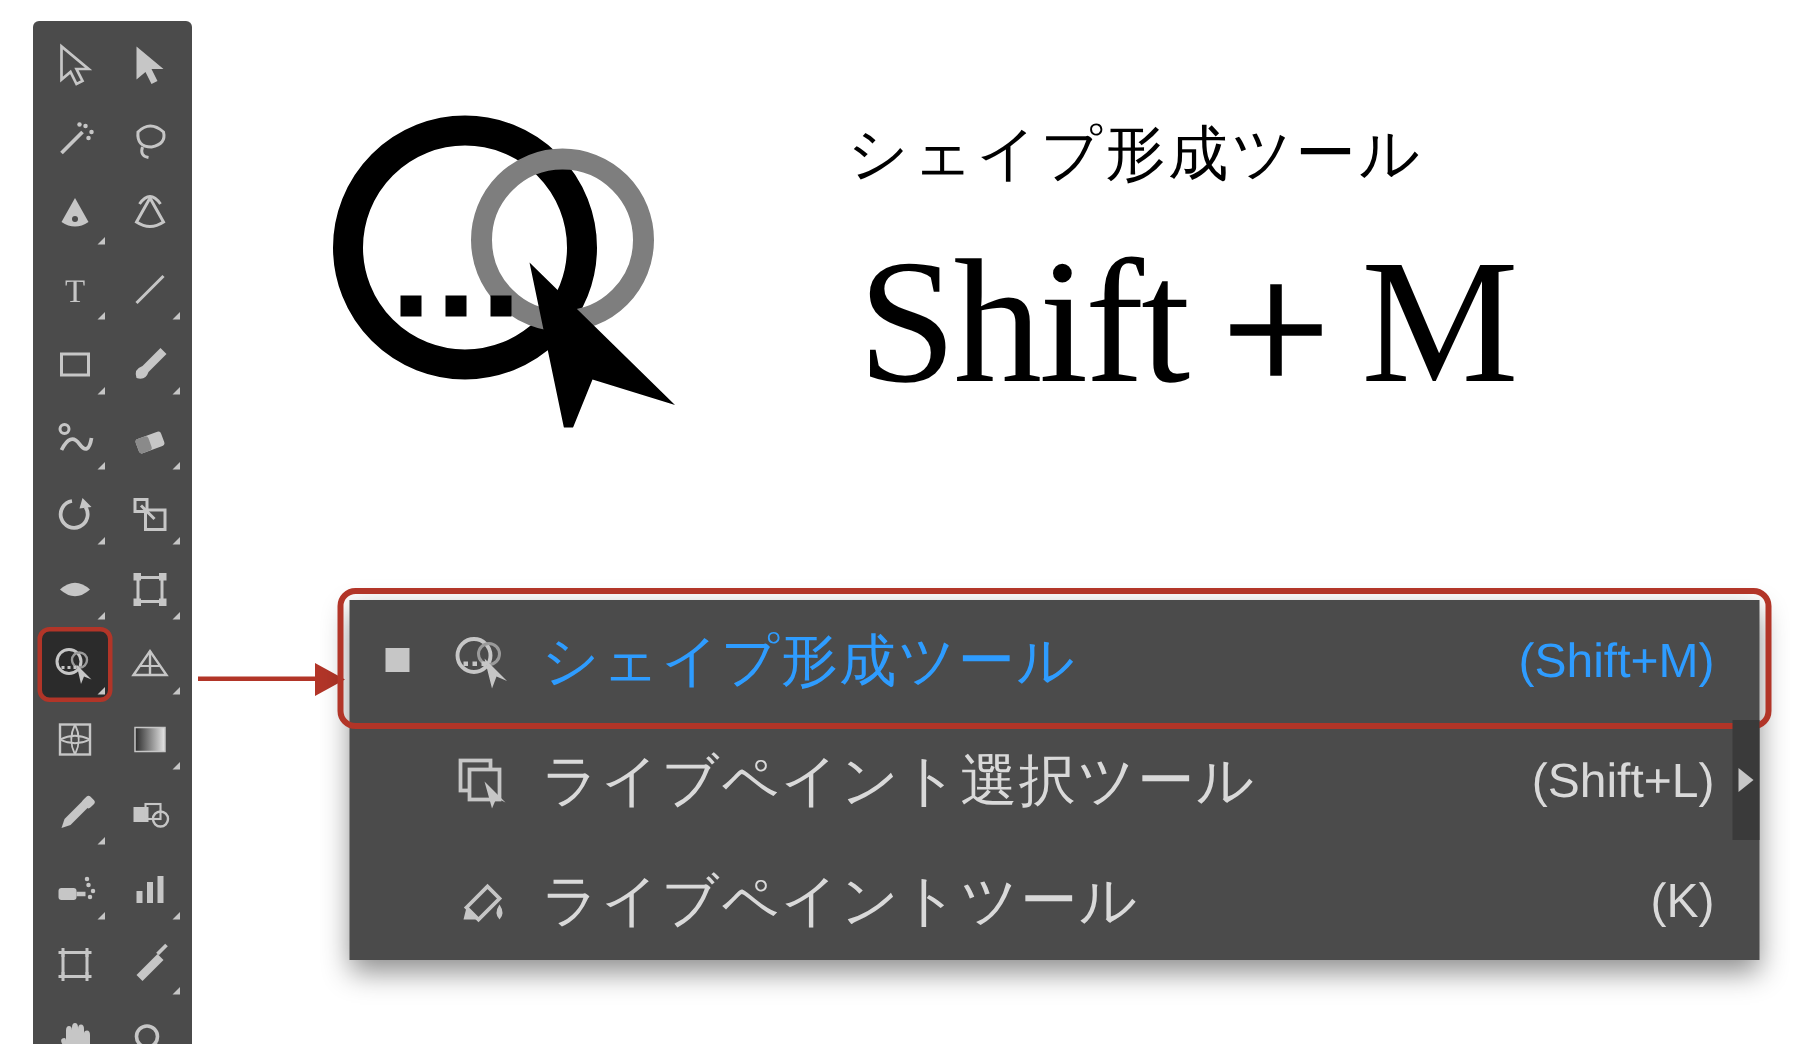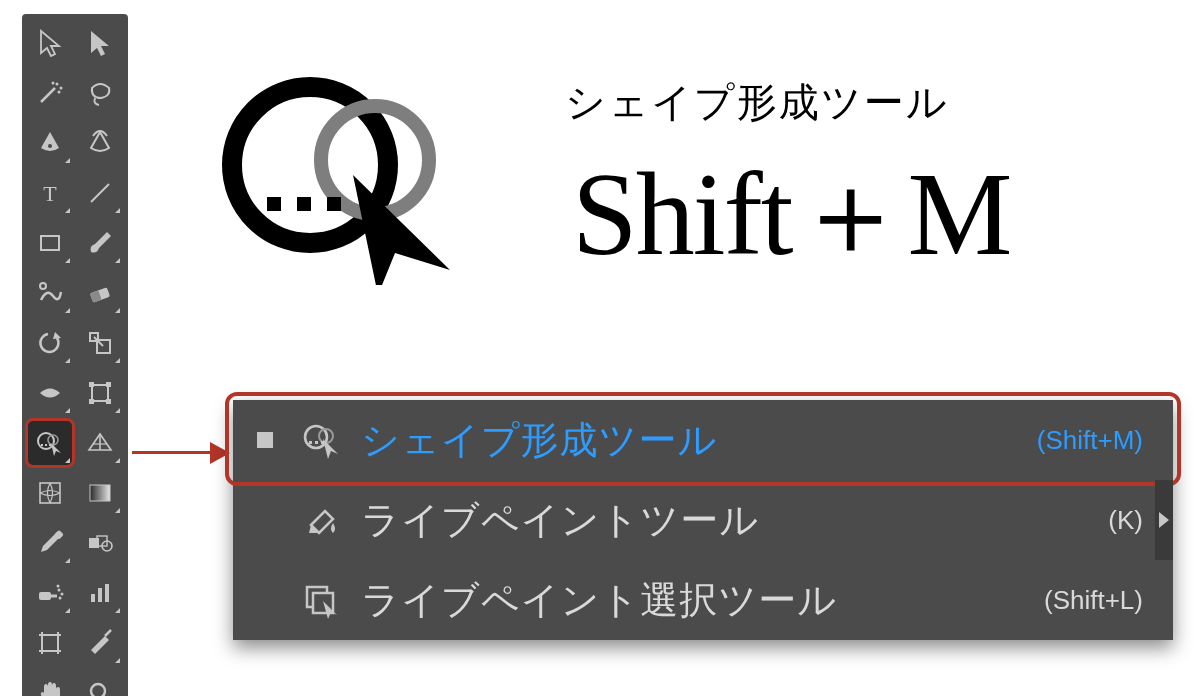--- a/index.html
+++ b/index.html
@@ -114,21 +114,21 @@
     height: 80px;
     padding: 0 30px 0 24px;
     position: relative;
     cursor: pointer;
   }
   .flyout-row .marker { width: 16px; height: 16px; background:#c6c6c6; margin-right: 22px; }
   .flyout-row.sub .marker { background: transparent; }
   .flyout-row .icon { width: 54px; display:flex; justify-content:center; }
   .flyout-row .icon svg { width: 42px; height: 42px; }
   .flyout-row .label { font-size: 38px; color:#d9d9d9; margin-left: 12px; flex:1; letter-spacing:1px;}
-  .flyout-row .shortcut { font-size: 26px; color:#d9d9d9; margin-left: 20px; white-space:nowrap;}
+  .flyout-row .shortcut { font-size: 32px; color:#d9d9d9; margin-left: 20px; white-space:nowrap;}
   .flyout-row.active .label,
   .flyout-row.active .shortcut { color:#2e9cff; }
   .flyout-row.highlight::after{
     content:"";
     position:absolute;
     left:-8px; right:-8px; top:-8px; bottom:-6px;
     border:4px solid #b23528;
     border-radius:12px;
     pointer-events:none;
   }
@@ -404,36 +404,36 @@
         </svg>
     </div>
     <div class="label">シェイプ形成ツール</div>
     <div class="shortcut">(Shift+M)</div>
   </div>
 
   <div class="flyout-row sub">
     <div class="marker"></div>
     <div class="icon">
       <svg viewBox="0 0 42 42">
+          <rect x="6" y="8" width="20" height="20" fill="none" stroke="#c6c6c6" stroke-width="2.5"></rect>
+          <rect x="12" y="14" width="20" height="20" fill="#4b4b4b" stroke="#c6c6c6" stroke-width="2.5"></rect>
+          <polygon points="22,22 36,36 30,33 27,40 22,22" fill="#c6c6c6"></polygon>
+        </svg>
+    </div>
+    <div class="label">ライブペイント選択ツール</div>
+    <div class="shortcut">(Shift+L)</div>
+  </div>
+
+  <div class="flyout-row sub">
+    <div class="marker"></div>
+    <div class="icon">
+      <svg viewBox="0 0 42 42">
           <path d="M10 26 L24 12 L32 20 L18 34 Z" fill="none" stroke="#c6c6c6" stroke-width="2.5"></path>
           <path d="M10 26 L18 34 L8 34 Z" fill="#c6c6c6"></path>
           <path d="M32 24 Q36 30 32 34 Q28 30 32 24 Z" fill="#c6c6c6"></path>
         </svg>
     </div>
     <div class="label">ライブペイントツール</div>
     <div class="shortcut">(K)</div>
   </div>
 
-  <div class="flyout-row sub">
-    <div class="marker"></div>
-    <div class="icon">
-      <svg viewBox="0 0 42 42">
-          <rect x="6" y="8" width="20" height="20" fill="none" stroke="#c6c6c6" stroke-width="2.5"></rect>
-          <rect x="12" y="14" width="20" height="20" fill="#4b4b4b" stroke="#c6c6c6" stroke-width="2.5"></rect>
-          <polygon points="22,22 36,36 30,33 27,40 22,22" fill="#c6c6c6"></polygon>
-        </svg>
-    </div>
-    <div class="label">ライブペイント選択ツール</div>
-    <div class="shortcut">(Shift+L)</div>
-  </div>
-
   <div class="flyout-side"></div>
 </div>
 
 </body></html>

